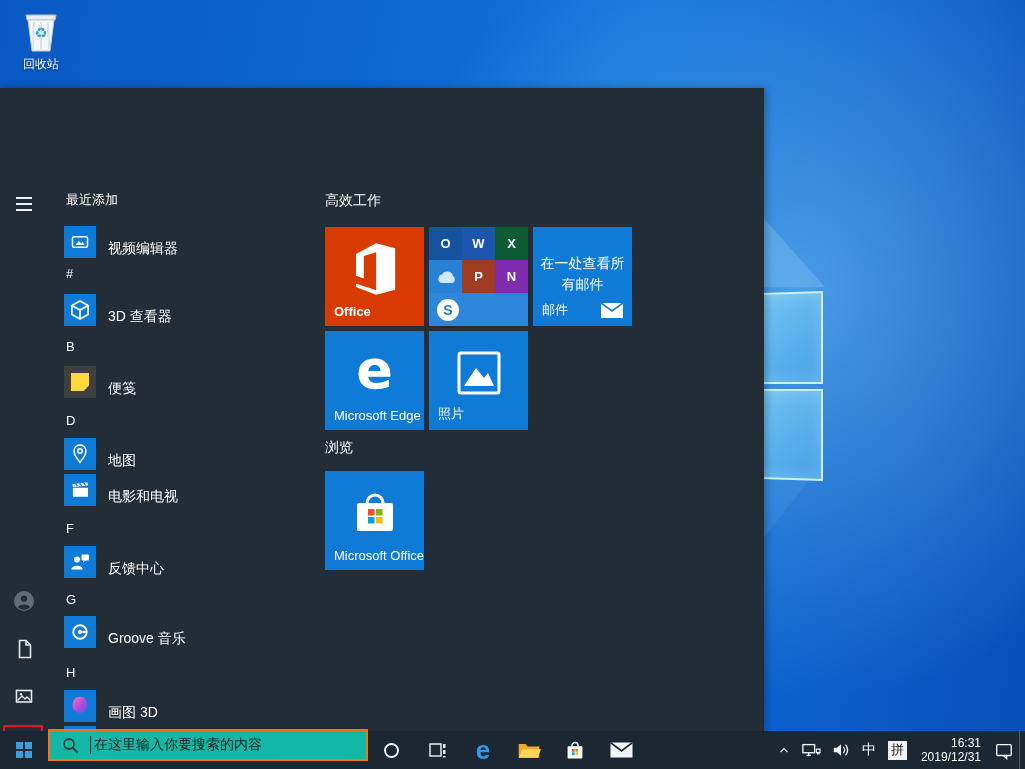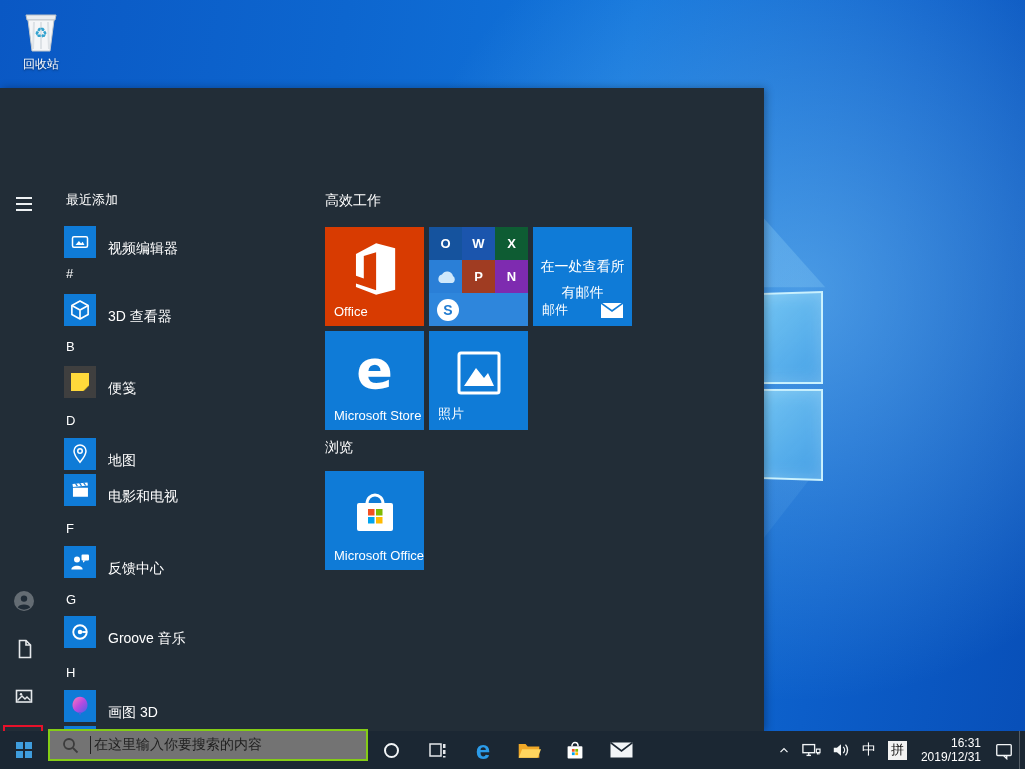--- a/index.html
+++ b/index.html
@@ -41,40 +41,40 @@
   
   .app-header { position:absolute; left:66px; height:18px; font-size:13px; color:#fff; cursor:pointer; }
   .app-row { position:absolute; left:64px; height:32px; display:flex; align-items:flex-end; cursor:pointer; }
   .appicon { width:32px; height:32px; background:#0f7bd7; display:flex; align-items:center; justify-content:center; flex:0 0 32px; }
   .appicon.dark { background:#3f3f3f; }
   .app-label { margin-left:12px; font-size:14px; color:#fff; white-space:nowrap; }
   
   .tile-group-header { position:absolute; font-size:14px; color:#fff; }
   .tile { position:absolute; width:99px; height:99px; background:#0f7bd7; cursor:pointer; overflow:hidden; }
   .tile .tile-label { position:absolute; left:9px; bottom:7px; font-size:13px; color:#fff; white-space:nowrap; }
-  .tile.office { background:#d83b01; }
+  .tile.office { background:#d83b01;font-weight:bold; }
   .tile .center-ico { position:absolute; left:50%; top:42%; transform:translate(-50%,-50%); }
   .edge-e { position:absolute; left:50%; top:38%; transform:translate(-50%,-50%); font-size:54px; font-weight:bold; color:#fff; font-family:"DejaVu Sans",sans-serif; }
-  .mail-caption { position:absolute; left:4px; right:4px; top:26px; text-align:center; font-size:14px; line-height:26px; color:#fff; }
+  .mail-caption { position:absolute; left:4px; right:4px; top:26px; text-align:center; font-size:14px; line-height:21px; color:#fff; }
   .mail-env { position:absolute; right:9px; bottom:8px; }
   .suite { display:grid; grid-template-columns:33px 33px 33px; grid-template-rows:33px 33px 33px; width:99px; height:99px; }
   .sq { display:flex; align-items:center; justify-content:center; font-size:13px; font-weight:bold; color:#fff; }
   .sq.outlook{background:#15539e;} .sq.word{background:#1b55ad;} .sq.excel{background:#0e5c33;}
   .sq.ppt{background:#a03c22;} .sq.onenote{background:#7e2bb0;} .sq.cloud{background:#2a7fd7;}
   .skype-band { grid-column:1 / span 3; background:#2e86dc; display:flex; align-items:center; padding-left:8px; }
   .skype-circ { width:22px; height:22px; border-radius:50%; background:#fff; color:#1f7ad0; font-weight:bold; font-size:14px; display:flex; align-items:center; justify-content:center; }
   .sticky-note { width:18px; height:18px; background:#ffd93b; clip-path:polygon(0 0,100% 0,100% 70%,70% 100%,0 100%); position:relative; }
   .sticky-note::after { content:""; position:absolute; right:0; bottom:0; width:6px; height:6px; background:#c9a514; clip-path:polygon(0 100%,100% 0,100% 100%); }
   
   .taskbar { position:absolute; left:0; top:731px; width:1025px; height:38px; background:#1b2733; display:flex; align-items:center; color:#fff; }
   .tb-btn { height:38px; display:flex; align-items:center; justify-content:center; cursor:pointer; }
   .start-btn { width:48px; }
   .winlogo16 { display:grid; grid-template-columns:7px 7px; grid-template-rows:7px 7px; gap:2px; }
   .winlogo16 i { background:#3f9ddd; }
-  .searchbox { position:absolute; left:48px; top:-2px; width:320px; height:32px; background:#737373; border:2px solid #84cc16; display:flex; align-items:center; padding-left:12px; cursor:text; }
+  .searchbox { position:absolute; left:48px; top:-2px; width:320px; height:32px; background:#14b8a6; border:2px solid #f97316; display:flex; align-items:center; padding-left:12px; cursor:text; }
   .searchbox .cursorbar { width:1px; height:18px; background:#222; margin:0 3px 0 11px; }
   .searchbox .ph { font-size:14px; color:#1f1f1f; white-space:nowrap; }
   .tb-icons { position:absolute; left:368px; display:flex; align-items:center; height:38px; }
   .tb-ico { width:46px; height:38px; display:flex; align-items:center; justify-content:center; cursor:pointer; }
   .edge-tb { font-size:26px; font-weight:bold; color:#2b9be8; line-height:1; }
   .tray { position:absolute; right:0; top:0; height:38px; display:flex; align-items:center; }
   .tray-ico { height:38px; display:flex; align-items:center; justify-content:center; cursor:pointer; padding:0 5px; }
   .lang { font-size:14px; color:#fff; padding:0 6px; }
   .ime { width:19px; height:19px; background:#f2f2f2; color:#111; font-size:13px; display:flex; align-items:center; justify-content:center; margin:0 6px; }
   .clock { text-align:right; font-size:12px; line-height:14px; padding:0 8px; cursor:pointer; }
@@ -282,21 +282,21 @@
       <div class="mail-caption">在一处查看所有邮件</div>
       <span class="tile-label">邮件</span>
       <svg class="mail-env" width="22" height="15" viewBox="0 0 22 15">
         <rect x="0" y="0" width="22" height="15" fill="#fff"></rect>
         <path d="M0 0 L11 8 L22 0" stroke="#0f7bd7" stroke-width="1.6" fill="none"></path>
       </svg>
     </div>
 
     <div class="tile" style="left:325px; top:243px">
       <span class="edge-e">e</span>
-      <span class="tile-label">Microsoft Store</span>
+      <span class="tile-label">Microsoft Edge</span>
     </div>
 
     <div class="tile" style="left:429px; top:243px">
       <svg class="center-ico" width="46" height="46" viewBox="0 0 46 46">
         <rect x="3" y="3" width="40" height="40" rx="2" stroke="#fff" stroke-width="3" fill="none"></rect>
         <polygon points="8,36 20,18 28,28 32,23 38,36" fill="#fff"></polygon>
       </svg>
       <span class="tile-label">照片</span>
     </div>
 

